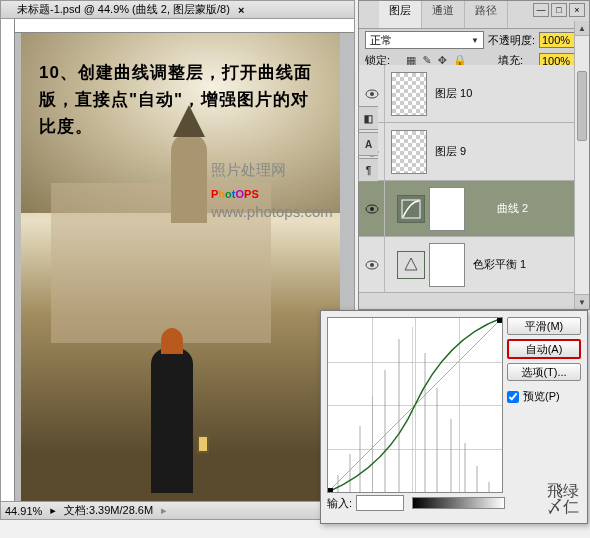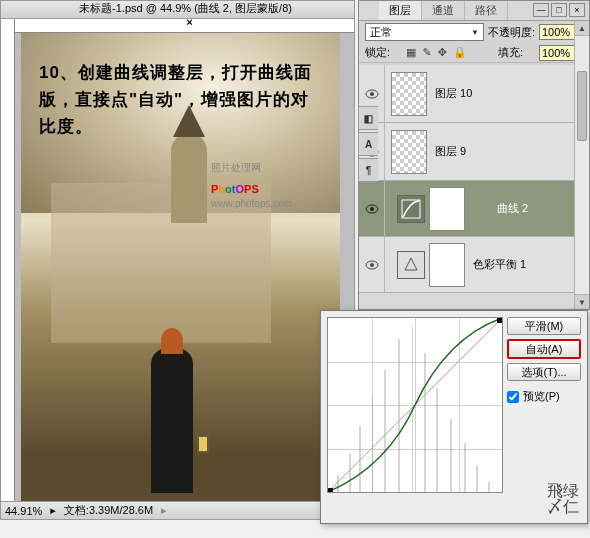--- a/index.html
+++ b/index.html
@@ -1,55 +1,55 @@
 <!DOCTYPE html>
 <html><head>
 <meta charset="utf-8">
 <style>
 * { margin: 0; padding: 0; box-sizing: border-box; font-family: "Microsoft YaHei", Arial, sans-serif; font-size: 11px; }
 body { width: 590px; height: 538px; background: #f0f0f0; position: relative; overflow: hidden; }
 
 
 .doc-frame { position: absolute; left: 0; top: 0; width: 355px; height: 520px; background: #bcbec0; border: 1px solid #999; }
-.tab-row { height: 18px; background: linear-gradient(#e8e8e8, #d0d0d0); border-bottom: 1px solid #999; display: flex; align-items: center; padding-left: 16px; flex-direction: column; }
+.tab-row { height: 18px; background: linear-gradient(#e8e8e8, #d0d0d0); border-bottom: 1px solid #999; display: flex; align-items: center; padding-left: 16px; }
 .tab-row span { font-size: 11px; color: #000; }
 .tab-x { margin-left: 8px; color: #555; font-weight: bold; }
 .ruler-h { height: 14px; background: #fff; border-bottom: 1px solid #888; margin-left: 14px; }
 .ruler-v { width: 14px; background: #fff; border-right: 1px solid #888; position: absolute; left: 0; top: 18px; bottom: 18px; }
 .canvas-wrap { position: absolute; left: 14px; top: 32px; right: 14px; bottom: 18px; overflow: hidden; background: #bdbdbd; }
 .canvas-img { position: absolute; left: 6px; top: 0; width: 320px; height: 470px; background: linear-gradient(to bottom, #ddd4b6 0%, #c8b68a 25%, #e8dfc4 40%, #a08c5e 60%, #5a4a2e 90%); }
 .canvas-overlay { position: absolute; inset: 0; }
 .sky { position: absolute; top: 0; left: 0; right: 0; height: 180px; background: radial-gradient(ellipse at 60% 30%, #f5f0e0 0%, #ccc0a0 40%, #8a7a55 100%); }
 .castle { position: absolute; left: 30px; top: 150px; width: 220px; height: 160px; background: #c2b090; opacity: .55; }
 .tower { position: absolute; left: 150px; top: 100px; width: 36px; height: 90px; background: #a89670; border-radius: 50% 50% 0 0 / 20% 20% 0 0; }
 .tower::before { content:""; position: absolute; top: -28px; left: 2px; width: 32px; height: 32px; background: #5a4d36; clip-path: polygon(50% 0,100% 100%,0 100%); }
 .figure { position: absolute; bottom: 10px; left: 130px; width: 42px; height: 145px; background: #1a1a1a; border-radius: 16px 16px 0 0; }
 .figure::before { content:""; position: absolute; top: -20px; left: 10px; width: 22px; height: 26px; background: #b85a1e; border-radius: 50% 50% 0 0; }
 .lantern { position: absolute; bottom: 50px; left: 176px; width: 12px; height: 18px; background: #e8c86a; border: 2px solid #6a582e; }
 .caption { position: absolute; top: 26px; left: 18px; right: 18px; font-size: 17px; font-weight: bold; color: #000; line-height: 1.6; letter-spacing: 1px; }
 .logo { position: absolute; top: 128px; left: 190px; font-size: 20px; font-weight: bold; }
-.logo .tag { display: block; font-size: 10px; color: #888; font-weight: normal; }
+.logo .tag { display: block; font-size: 15px; color: #888; font-weight: normal; }
 .logo .p1 { color: #e60000; } .logo .p2 { color: #ff8c00; } .logo .p3 { color: #008c3c; } .logo .p4 { color: #005fd0; } .logo .p5 { color: #b200c6; } .logo .p6 { color: #e60000; }
 .watermark { position: absolute; bottom: 12px; right: 22px; font-size: 18px; font-weight: bold; color: #000; letter-spacing: 2px; }
 .watermark span:first-child { color: #4a8cd8; }
 .status-bar { position: absolute; bottom: 0; left: 0; right: 0; height: 18px; background: linear-gradient(#e8e8e8, #d0d0d0); border-top: 1px solid #999; display: flex; align-items: center; padding: 8px 4px; font-size: 10px; gap: 8px; }
 .status-bar .sep { color: #888; }
 
 
 .panels { position: absolute; left: 358px; top: 0; right: 0; height: 310px; background: #d4d4d4; border: 1px solid #8a8a8a; }
-.panel-tabs { display: flex; height: 20px; background: #d8d8d8; border-bottom: 1px solid #9c9c9c; padding-left: 20px; }
+.panel-tabs { display: flex; height: 28px; background: #d8d8d8; border-bottom: 1px solid #9c9c9c; padding-left: 20px; }
 .panel-tabs .tab { padding: 2px 10px; font-size: 11px; border-right: 1px solid #b8b8b8; color: #444; cursor: pointer; }
 .panel-tabs .tab.active { background: #e8e8e8; color: #000; }
 .panel-tabs .flyout { margin-left: auto; margin-right: 4px; padding: 2px 4px; color: #444; cursor: pointer; }
 
 .blend-row { display: flex; align-items: center; height: 22px; padding: 2px 6px; gap: 4px; }
 .blend-select { flex: 1; height: 18px; background: #fff; border: 1px solid #7a7a7a; padding: 0 4px; display: flex; align-items: center; justify-content: space-between; }
 .blend-select .tri { font-size: 8px; color: #333; }
 .opac-label { color: #000; }
-.pct-box { width: 44px; height: 16px; background: #fef9c3; border: 1px solid #7a7a7a; padding: 0 2px; display: flex; align-items: center; justify-content: space-between; }
+.pct-box { width: 44px; height: 16px; background: #fde047; border: 1px solid #7a7a7a; padding: 0 2px; display: flex; align-items: center; justify-content: space-between; }
 .pct-box .tri { font-size: 7px; color: #333; }
 
 .lock-row { display: flex; align-items: center; height: 20px; padding: 2px 6px; gap: 16px; border-bottom: 1px solid #b8b8b8; }
 .lock-row .icons { display: flex; gap: 6px; }
 .lock-row .icons span { font-size: 11px; color: #444; }
 
 .layers-list { position: absolute; top: 64px; left: 0; right: 0; bottom: 0; overflow-y: auto; background: #d8d8d8; }
 .layer-row { display: flex; align-items: center; height: 56px; border-bottom: 1px solid #b0b0b0; background: #e0e0e0; }
 .layer-row.simple { height: 58px; }
 .eye-col { width: 26px; text-align: center; border-right: 1px solid #b8b8b8; height: 100%; display: flex; align-items: center; justify-content: center; }
@@ -279,20 +279,25 @@
         <div class="histo-bar" style="left:85%;height:15%"></div>
         <div class="histo-bar" style="left:92%;height:6%"></div>
       </div>
       <svg class="curve-line" viewBox="0 0 176 176">
         <line x1="0" y1="176" x2="176" y2="0" stroke="#aaa" stroke-width="1"></line>
         <path d="M0 176 Q60 150 88 88 Q120 20 176 0" fill="none" stroke="#1a6b1a" stroke-width="1.5"></path>
         <rect x="0" y="172" width="5" height="5" fill="#000"></rect>
         <rect x="171" y="0" width="5" height="5" fill="#000"></rect>
       </svg>
     </div>
+    <div class="cv-input-row">
+      <span class="label">输入:</span>
+      <div class="field"></div>
+      <div class="cv-gradient"></div>
+    </div>
   </div>
   <div class="cv-right">
     <div class="cv-btn">平滑(M)</div>
     <div class="cv-btn hi">自动(A)</div>
     <div class="cv-btn">选项(T)...</div>
     <label class="cv-chk">
       <input type="checkbox" checked="" style="">
       <span>预览(P)</span>
     </label>
   </div>

